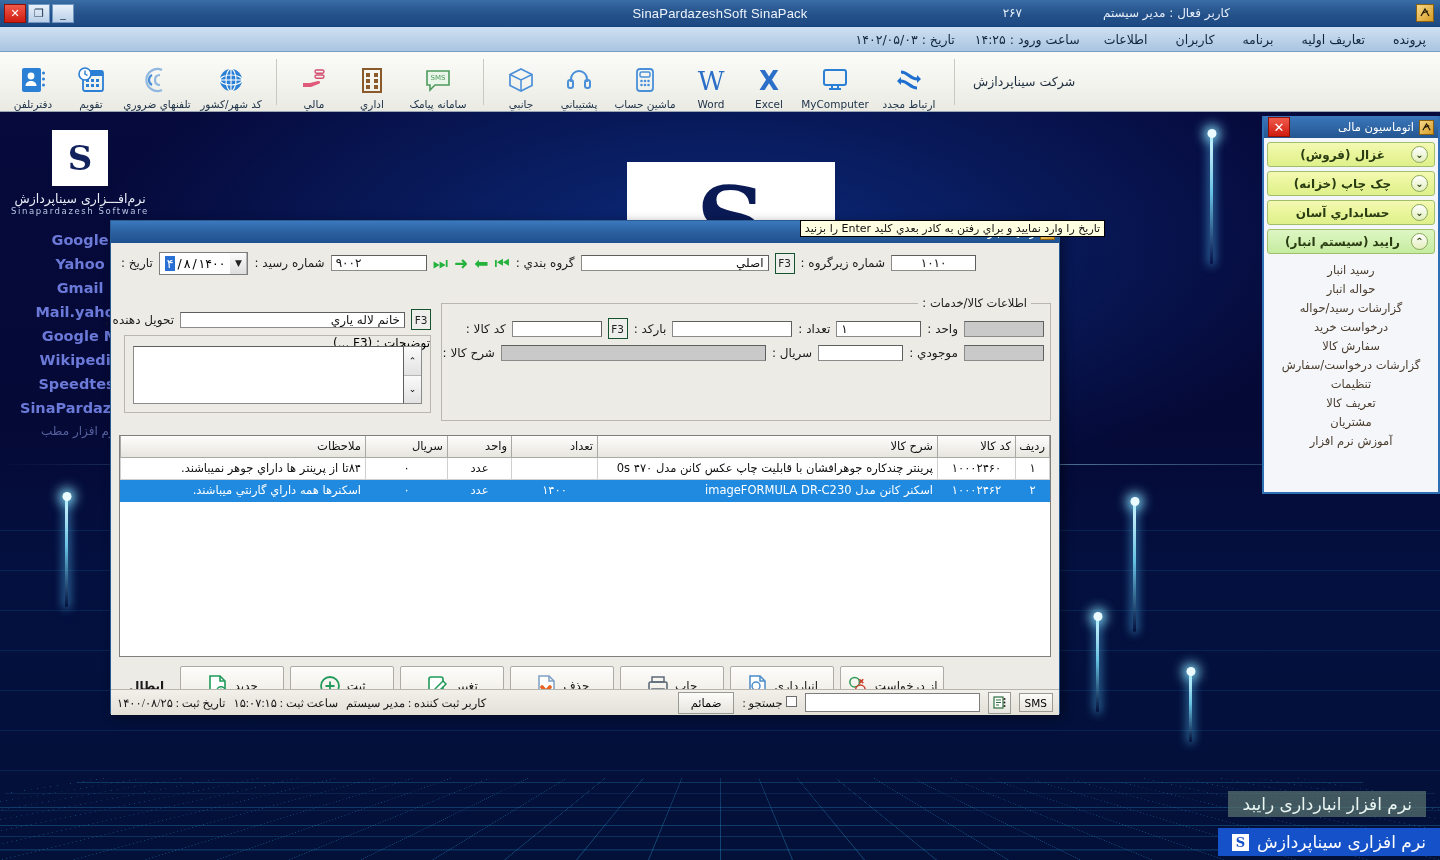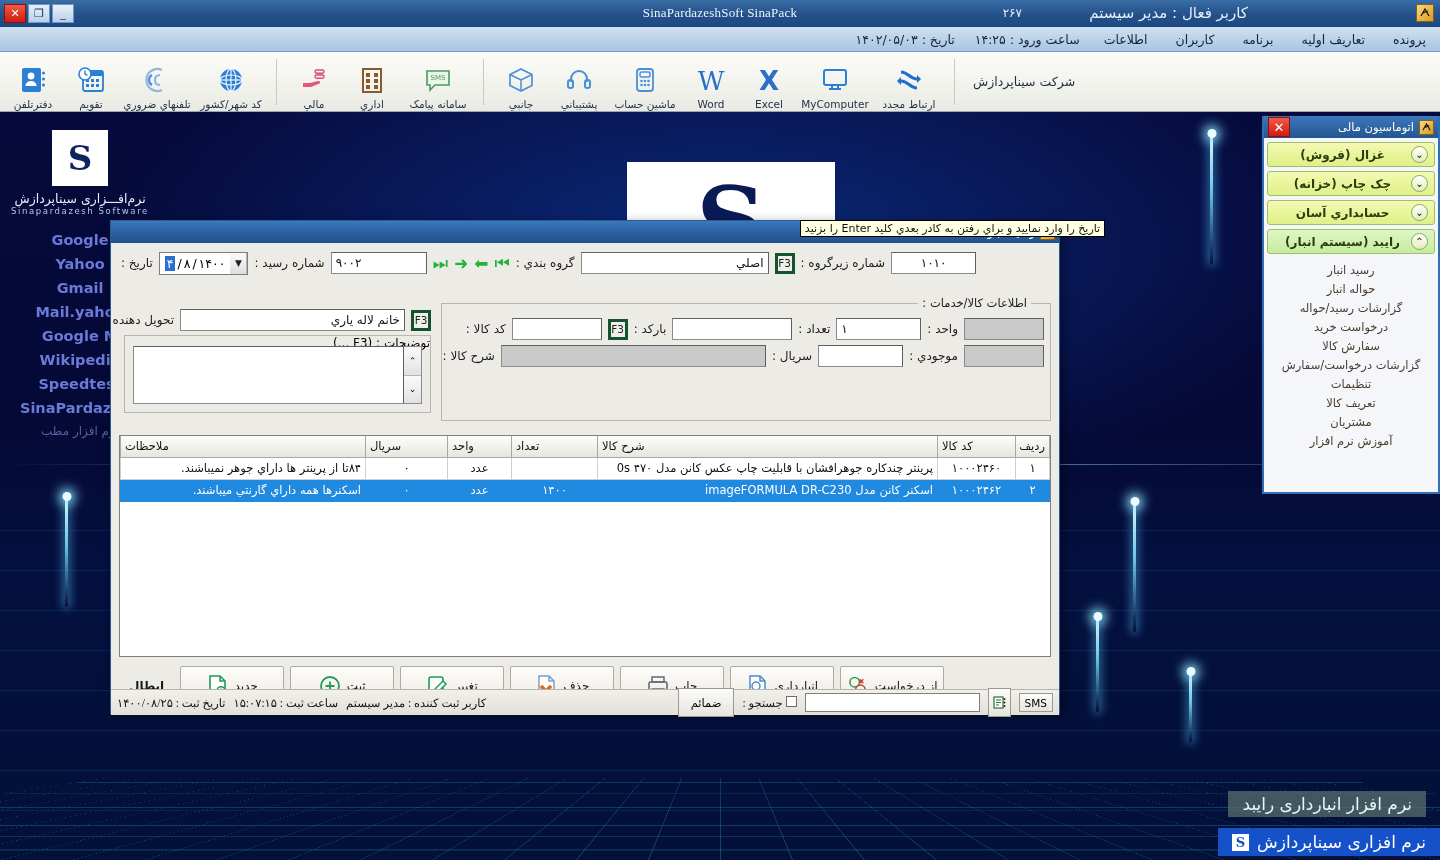--- a/index.html
+++ b/index.html
@@ -58,30 +58,30 @@
   }
   #app-icon {
     width: 18px; height: 18px; margin-right: 6px; margin-left: 6px;
     background: linear-gradient(135deg,#f6d98a,#d79a23);
     border: 1px solid #8a5f10; display:flex; align-items:center; justify-content:center;
     color:#231a05; font-size:12px; font-weight:bold;
   }
   #title-text {
     position:absolute; left: 0; right: 0; text-align: center;
     color: #eef4fb; font-size: 13px; letter-spacing: .2px;
-    font-family: Liberation Serif, serif;
+    font-family: Liberation Sans, sans-serif;
   }
   .win-btns { position:absolute; left: 4px; display:flex; gap:2px; }
   .win-btn {
     width: 22px; height: 19px; display:flex; align-items:center; justify-content:center;
     font-size: 11px; color:#1b3550;
     background: linear-gradient(180deg,#e8f1fb,#b9cfe6); border:1px solid #6f97c2;
   }
   .win-btn.close { background: linear-gradient(180deg,#f05a4a,#cf1b10); color:#fff; border-color:#8e1108; font-weight:bold; }
-  #titlebar .tb-user { position:absolute; right: 192px; color:#e6eefa; font-size:15px; }
+  #titlebar .tb-user { position:absolute; right: 210px; color:#e6eefa; font-size:12px; }
   #titlebar .tb-count { position:absolute; right: 418px; color:#e6eefa; font-size:12px; }
 
   
   #menubar {
     position: absolute; left:0; top:27px; width:1440px; height:25px;
     background: linear-gradient(180deg,#cfe0f2 0%, #bdd3ea 48%, #a9c5e1 100%);
     border-bottom: 1px solid #7d9ec4;
     display:flex; align-items:center; padding: 0 10px; gap: 20px;
     color: #12263d;
   }
@@ -171,28 +171,28 @@
   #dlg-title .ico {
     width:15px;height:15px;background:linear-gradient(135deg,#f6d98a,#d79a23);
     border:1px solid #8a5f10; margin-left:5px; display:flex;align-items:center;justify-content:center;
     font-size:10px;color:#231a05;
   }
   #dlg-body { padding: 6px 8px; background: #edebe5; height: 472px; position:relative; }
 
   .row { display:flex; flex-direction: row-reverse; align-items:center; gap: 6px; }
   .fld-label { font-size: 12px; color:#1c1c1c; white-space:nowrap; }
   .inp {
-    height: 22px; background:#fff; border:1px solid #8b8b8b;
+    height: 16px; background:#fff; border:1px solid #8b8b8b;
     border-top-color:#5f5f5f; border-right-color:#5f5f5f;
     font-size: 12px; color:#111; display:flex; align-items:center;
     padding: 0 4px; text-align:right; overflow:hidden; white-space:nowrap;
   }
   .inp.gray { background:#c9c9c9; }
   .f3 {
-    width: 20px; height: 21px; border:3px solid #14532d; background:#eeeeea;
+    width: 20px; height: 21px; border:1px solid #14532d; background:#eeeeea;
     font-size: 10.5px; display:flex;align-items:center;justify-content:center; color:#222;
   }
   .btn3d {
     border:1px solid #9a9a94; background: linear-gradient(180deg,#fcfcfa,#e6e4dd);
     font-size: 11.5px; color:#1d1d1d; display:flex;align-items:center;justify-content:center;
     border-radius: 2px;
   }
 
   
   #toprow { position:absolute; right: 10px; top: 6px; left: 10px; height: 28px; display:flex; flex-direction:row-reverse; align-items:center; gap:6px; }
@@ -226,21 +226,21 @@
   
   #tbl-wrap {
     position:absolute; right: 8px; left: 8px; top: 192px; height: 222px;
     background:#fff; border:1px solid #7f7f7f;
   }
   table.grid { width:100%; border-collapse: collapse; table-layout: fixed; }
   table.grid th {
     background: linear-gradient(180deg,#fdfdfc,#e7e5de);
     border: 1px solid #a9a9a3; border-top:none;
     font-size: 11.5px; font-weight: normal; color:#131313; height: 21px; padding: 0 4px;
-    text-align: left;
+    text-align: right;
   }
   table.grid td {
     border: 1px solid #cfcfcf; border-top: 1px solid #b7b7b7;
     font-size: 11.5px; color:#111; height: 22px; padding: 0 4px;
     white-space: nowrap; overflow: hidden; text-overflow: ellipsis;
   }
   table.grid tr.sel td { background:#1f8ae0; color:#fff; border-color:#1f8ae0; }
   .ta-c { text-align:center; } .ta-r { text-align:right;margin-top:12px; }
 
   
@@ -255,21 +255,21 @@
   .bigbtn .bico { width: 22px; height: 22px; display:flex; align-items:center; justify-content:center; }
 
   
   #statusbar {
     position:absolute; right:0; left:0; bottom: 0; height: 26px;
     background: linear-gradient(180deg,#f2f0ea,#e3e0d8); border-top:1px solid #b6b4ac;
     display:flex; flex-direction:row-reverse; align-items:center; gap: 8px; padding: 0 6px;
   }
   #statusbar .st { font-size: 11.5px; color:#151515; white-space:nowrap;font-family:Liberation Serif, serif; }
   #statusbar .sb-btn {
-    height: 29px; padding: 0 12px; border:1px solid #9a9a94;
+    height: 22px; padding: 0 12px; border:1px solid #9a9a94;
     background: linear-gradient(180deg,#fcfcfa,#e6e4dd); font-size: 11.5px;
     display:flex;align-items:center;
   }
   #statusbar .chk { width:11px;height:11px;border:1px solid #6d6d6d;background:#fff;display:inline-block; }
   #statusbar .search-inp { width: 175px; height: 19px; background:#fff; border:1px solid #7e7e7e; }
   #statusbar .sms { border:1px solid #9a9a94; background:linear-gradient(180deg,#fcfcfa,#e6e4dd); padding: 0 5px; height:19px; display:flex;align-items:center; font-size:10.5px; }
 
   
   #wm {
     position:absolute; left: 50%; top: 300px; transform: translateX(-50%) rotate(-8deg);

